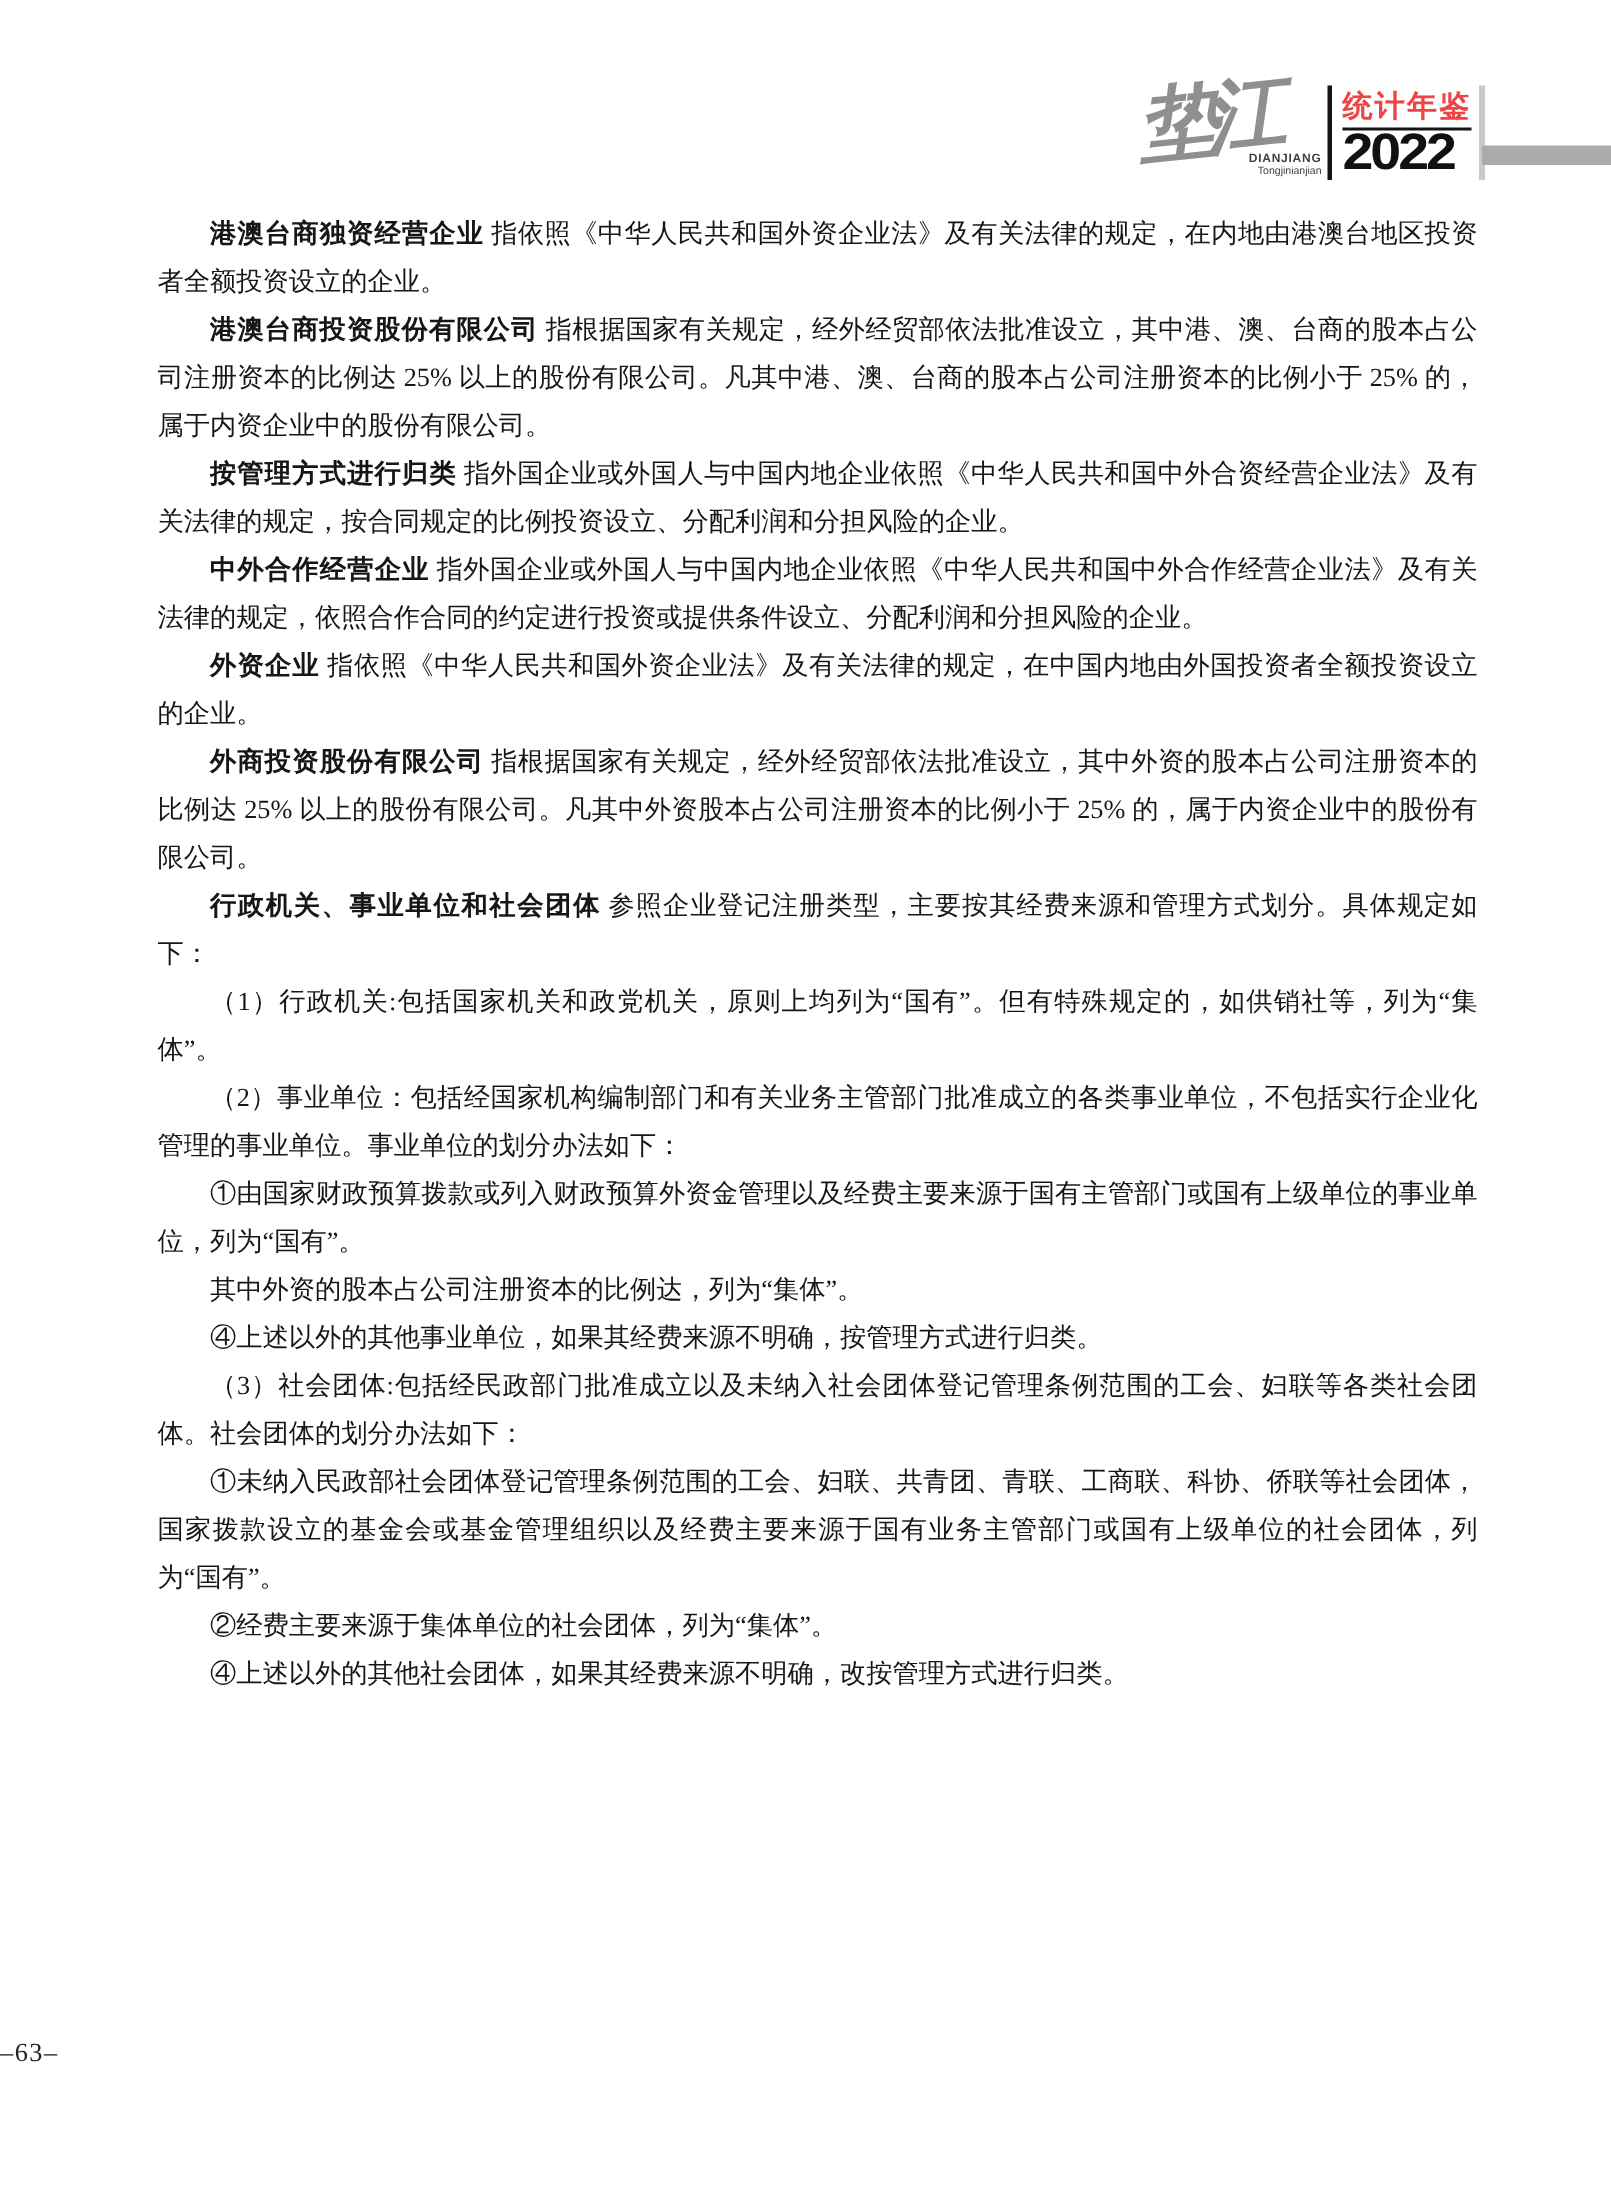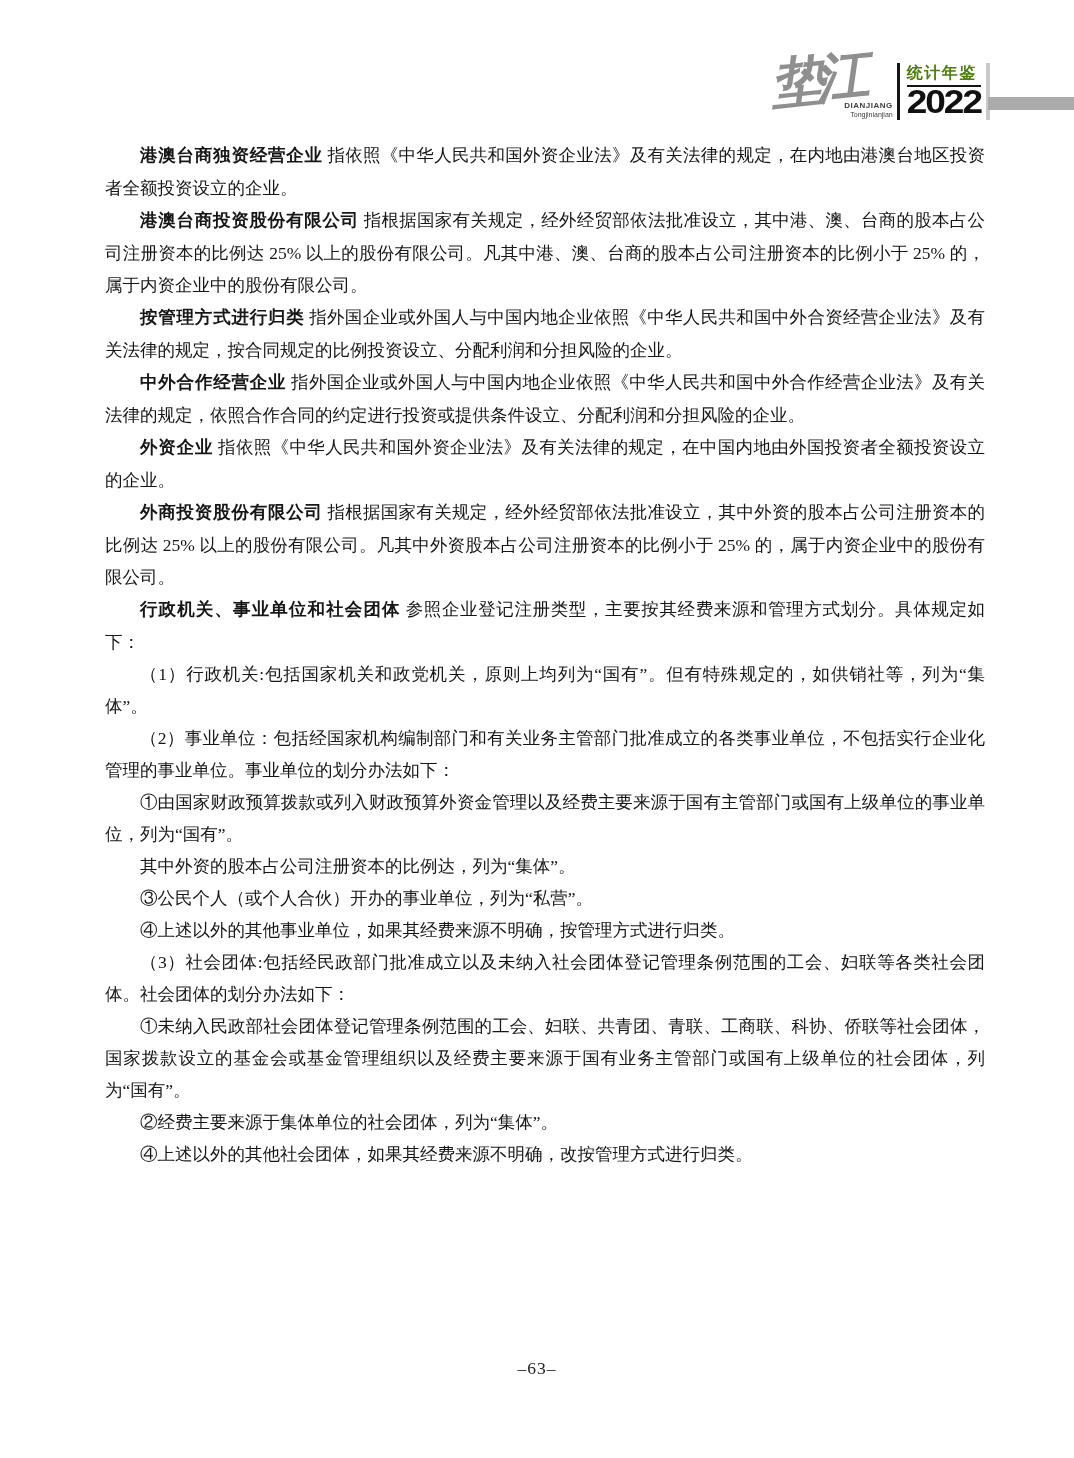--- a/index.html
+++ b/index.html
@@ -31,22 +31,22 @@
   }
   .logo-roman .l1 { font-size: 8px; font-weight: bold; letter-spacing: 0.5px; display: block; }
   .logo-roman .l2 { font-size: 7px; display: block; }
   .logo-right {
     border-left: 3px solid #151515;
     border-right: 4px solid #c9c9c9;
     padding: 0 5px 0 7px; margin-left: 4px;
   }
   .logo-title {
     font-family: "Liberation Sans", sans-serif;
-    font-weight: 900; font-size: 16px; letter-spacing: 1.5px;
-    color: #4d7c0f; border-bottom: 2px solid #151515;
+    font-weight: 900; font-size: 20px; letter-spacing: 1.5px;
+    color: #ef4444; border-bottom: 2px solid #151515;
     padding-bottom: 1px; white-space: nowrap;
   }
   .logo-year {
     font-family: "Liberation Sans", sans-serif;
     font-weight: 900; font-size: 37px; line-height: 0.88;
     letter-spacing: -2px; color: #111;
     transform: scaleY(0.92); transform-origin: top left;
     white-space: nowrap;
   }
   .header-bar {
@@ -55,28 +55,28 @@
   }
 
   
   .content {
     position: absolute; top: 139px; left: 105px; width: 880px;
     font-size: 17.5px; line-height: 32px;
     text-align: justify; color: #161616;
   }
   .content p { text-indent: 2em; margin: 0; }
   .term {
-    font-family: Liberation Mono, monospace;
+    font-family: Liberation Sans, sans-serif;
     font-weight: bold; letter-spacing: 0.5px;
   }
 
   
   .footer {
     position: absolute; top: 1358px; left: 0; right: 0;
-    text-align: center; font-size: 17.5px; color: #222;
+    font-size: 17.5px; color: #222;
     letter-spacing: 1px;
   }
 </style>
 </head>
 <body>
 
 <div class="page">
 
   <div class="header">
     <div class="logo">
@@ -100,21 +100,20 @@
       <p><b class="term">港澳台商投资股份有限公司</b> <span>指根据国家有关规定，经外经贸部依法批准设立，其中港、澳、台商的股本占公司注册资本的比例达 25% 以上的股份有限公司。凡其中港、澳、台商的股本占公司注册资本的比例小于 25% 的，属于内资企业中的股份有限公司。</span></p>
       <p><b class="term">按管理方式进行归类</b> <span>指外国企业或外国人与中国内地企业依照《中华人民共和国中外合资经营企业法》及有关法律的规定，按合同规定的比例投资设立、分配利润和分担风险的企业。</span></p>
       <p><b class="term">中外合作经营企业</b> <span>指外国企业或外国人与中国内地企业依照《中华人民共和国中外合作经营企业法》及有关法律的规定，依照合作合同的约定进行投资或提供条件设立、分配利润和分担风险的企业。</span></p>
       <p><b class="term">外资企业</b> <span>指依照《中华人民共和国外资企业法》及有关法律的规定，在中国内地由外国投资者全额投资设立的企业。</span></p>
       <p><b class="term">外商投资股份有限公司</b> <span>指根据国家有关规定，经外经贸部依法批准设立，其中外资的股本占公司注册资本的比例达 25% 以上的股份有限公司。凡其中外资股本占公司注册资本的比例小于 25% 的，属于内资企业中的股份有限公司。</span></p>
       <p><b class="term">行政机关、事业单位和社会团体</b> <span>参照企业登记注册类型，主要按其经费来源和管理方式划分。具体规定如下：</span></p>
       <p><span>（1）行政机关:包括国家机关和政党机关，原则上均列为“国有”。但有特殊规定的，如供销社等，列为“集体”。</span></p>
       <p><span>（2）事业单位：包括经国家机构编制部门和有关业务主管部门批准成立的各类事业单位，不包括实行企业化管理的事业单位。事业单位的划分办法如下：</span></p>
       <p><span>①由国家财政预算拨款或列入财政预算外资金管理以及经费主要来源于国有主管部门或国有上级单位的事业单位，列为“国有”。</span></p>
       <p><span>其中外资的股本占公司注册资本的比例达，列为“集体”。</span></p>
-      <p><span>③公民个人（或个人合伙）开办的事业单位，列为“私营”。</span></p>
       <p><span>④上述以外的其他事业单位，如果其经费来源不明确，按管理方式进行归类。</span></p>
       <p><span>（3）社会团体:包括经民政部门批准成立以及未纳入社会团体登记管理条例范围的工会、妇联等各类社会团体。社会团体的划分办法如下：</span></p>
       <p><span>①未纳入民政部社会团体登记管理条例范围的工会、妇联、共青团、青联、工商联、科协、侨联等社会团体，国家拨款设立的基金会或基金管理组织以及经费主要来源于国有业务主管部门或国有上级单位的社会团体，列为“国有”。</span></p>
       <p><span>②经费主要来源于集体单位的社会团体，列为“集体”。</span></p>
       <p><span>④上述以外的其他社会团体，如果其经费来源不明确，改按管理方式进行归类。</span></p>
     </main>
 
   <div class="footer">
     <span>–63–</span>
   </div>

